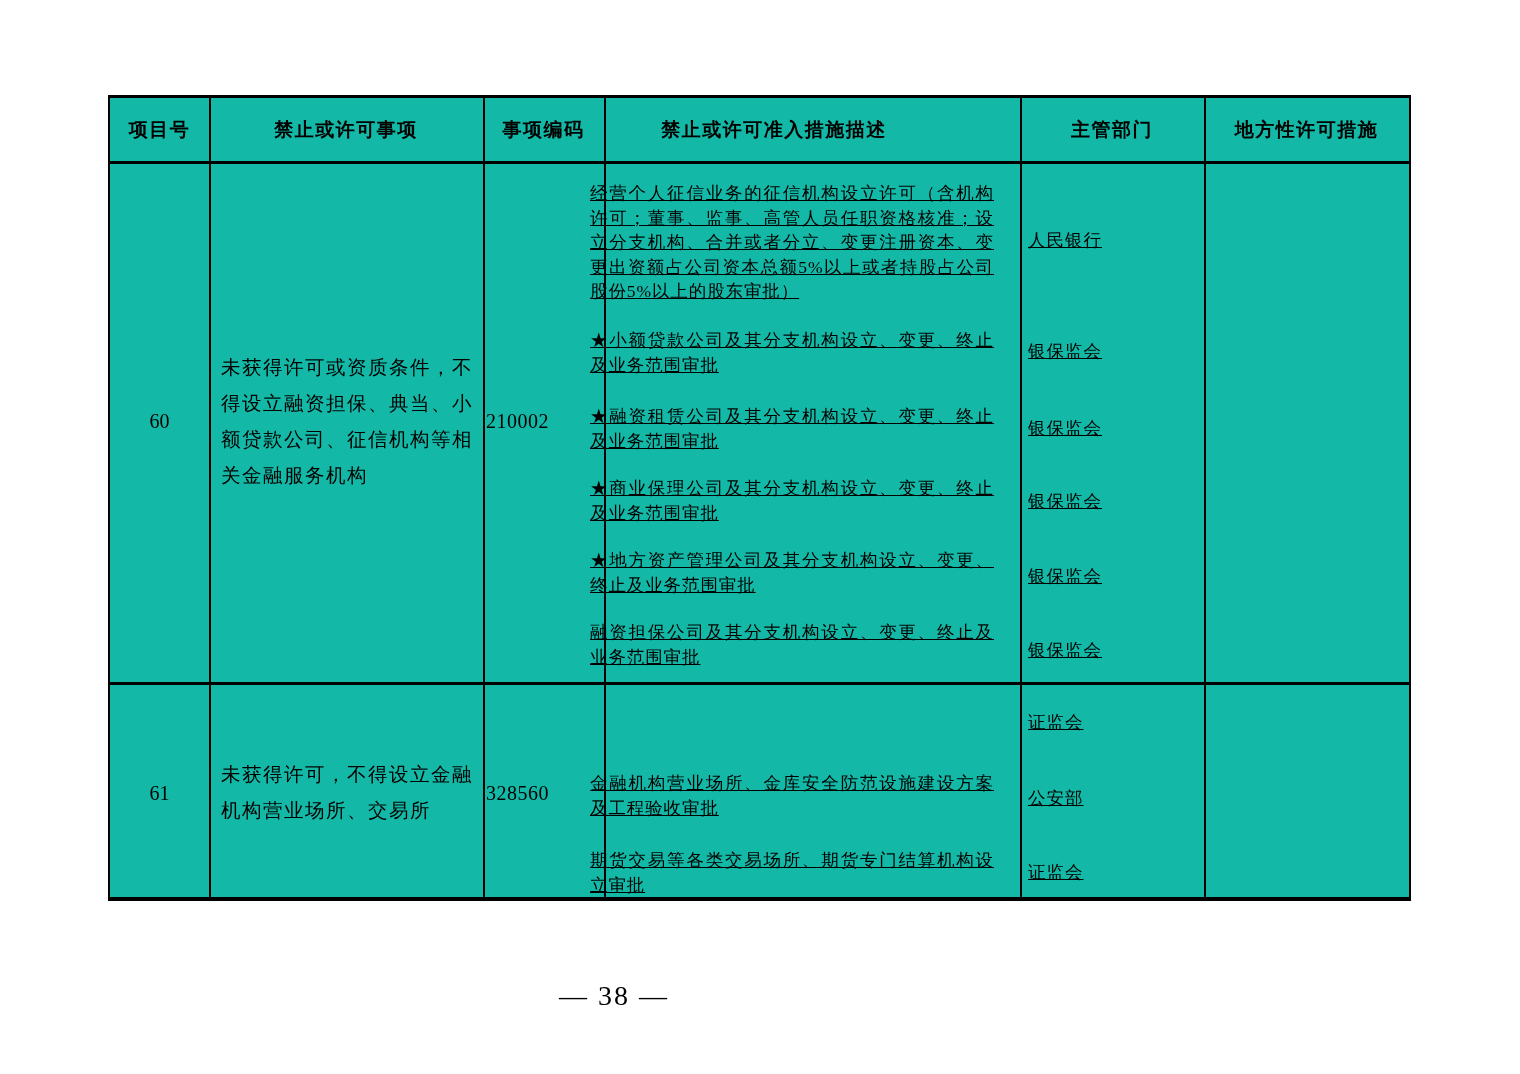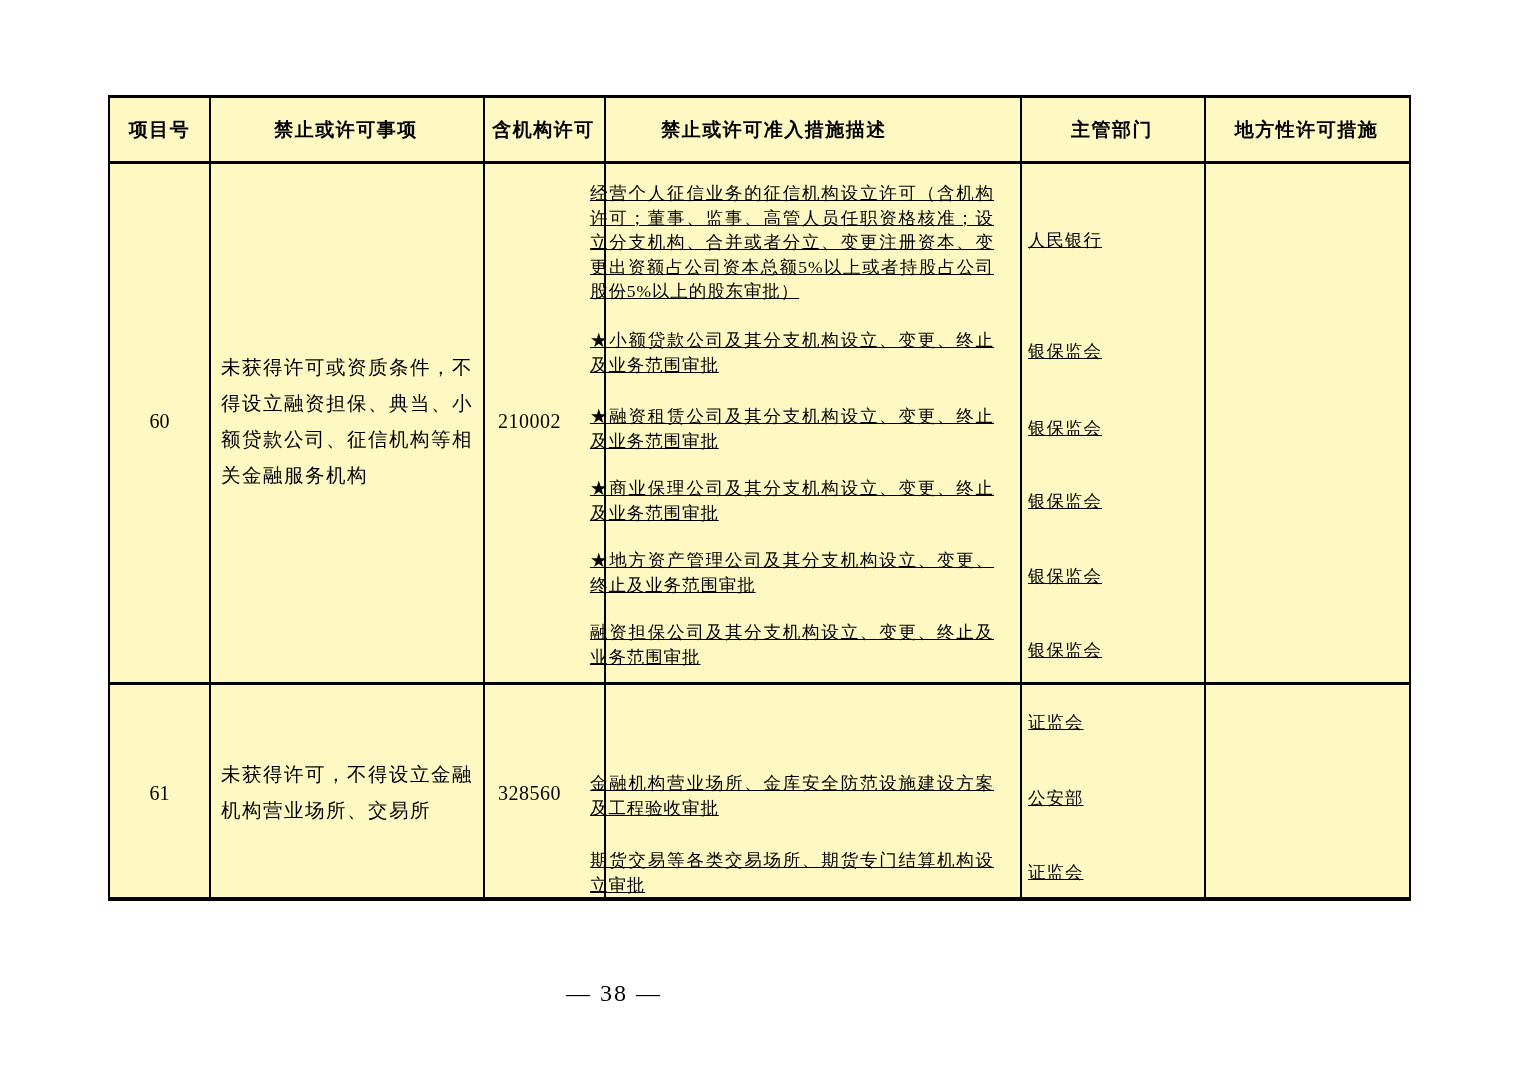--- a/index.html
+++ b/index.html
@@ -5,64 +5,64 @@
   html,body{margin:0;padding:0;}
   body{
     width:1520px;height:1074px;background:#ffffff;position:relative;
     font-family:"Liberation Serif","DejaVu Serif",serif;color:#000;
     overflow:hidden;
   }
   .tbl{
     position:absolute;left:108px;top:95px;width:1303px;height:806px;
     border-top:3px solid #000;border-bottom:4px solid #000;
     border-left:2px solid #000;border-right:2px solid #000;
-    box-sizing:border-box;background:#fef9c3;
+    box-sizing:border-box;background:#14b8a6;
   }
   .vline{position:absolute;top:0;bottom:0;width:2px;background:#000;}
   .hline{position:absolute;left:0;right:0;height:3px;background:#000;}
   .cell{
     position:absolute;display:flex;align-items:center;justify-content:center;
     box-sizing:border-box;text-align:center;
   }
   .hdr{font-weight:bold;font-size:19px;letter-spacing:1.5px;}
   .item-no{font-size:20px;}
   .matter{
     font-size:19.5px;line-height:36px;letter-spacing:1.5px;text-align:left;
     justify-content:flex-start;padding:0 10px 0 12px;
   }
-  .code{font-size:20px;justify-content:flex-start;padding-left:3px;text-align:left;letter-spacing:0.5px;margin-left:12px;}
+  .code{font-size:20px;justify-content:flex-start;padding-left:3px;text-align:left;letter-spacing:0.5px;}
   .up60{}
   .measure{
     position:absolute;left:480px;width:404px;font-size:17.5px;line-height:24.5px;
     letter-spacing:0.9px;text-align:justify;text-align-last:left;text-decoration:underline;
   }
   .dept{
     position:absolute;left:918px;font-size:17.5px;letter-spacing:1px;white-space:nowrap;text-decoration:underline;
   }
   .pageno{
     position:absolute;top:980px;left:0;width:1228px;text-align:center;
-    font-size:24px;letter-spacing:2px;
+    font-size:28px;letter-spacing:2px;
   }
 </style>
 </head>
 <body>
 
 <div class="tbl">
 
   <div class="vline" style="left:99px"></div>
   <div class="vline" style="left:373px"></div>
   <div class="vline" style="left:494px"></div>
   <div class="vline" style="left:910px"></div>
   <div class="vline" style="left:1094px"></div>
   <div class="hline" style="top:63px"></div>
   <div class="hline" style="top:584px"></div>
 
   <div class="cell hdr" style="left:0;top:0;width:99px;height:63px">项目号</div>
   <div class="cell hdr" style="left:99px;top:0;width:274px;height:63px">禁止或许可事项</div>
-  <div class="cell hdr" style="left:373px;top:0;width:121px;height:63px">含机构许可</div>
+  <div class="cell hdr" style="left:373px;top:0;width:121px;height:63px">事项编码</div>
   <div class="cell hdr" style="left:494px;top:0;width:340px;height:63px">禁止或许可准入措施描述</div>
   <div class="cell hdr" style="left:910px;top:0;width:184px;height:63px">主管部门</div>
   <div class="cell hdr" style="left:1094px;top:0;width:205px;height:63px">地方性许可措施</div>
 
   <div class="cell item-no up60" style="left:0;top:63px;width:99px;height:521px">60</div>
   <div class="cell matter up60" style="left:99px;top:63px;width:274px;height:521px">未获得许可或资质条件，不得设立融资担保、典当、小额贷款公司、征信机构等相关金融服务机构</div>
   <div class="cell code up60" style="left:373px;top:63px;width:121px;height:521px">210002</div>
 
   <div class="measure" style="top:83px">经营个人征信业务的征信机构设立许可（含机构许可；董事、监事、高管人员任职资格核准；设立分支机构、合并或者分立、变更注册资本、变更出资额占公司资本总额5%以上或者持股占公司股份5%以上的股东审批）</div>
   <div class="dept" style="top:130px">人民银行</div>

